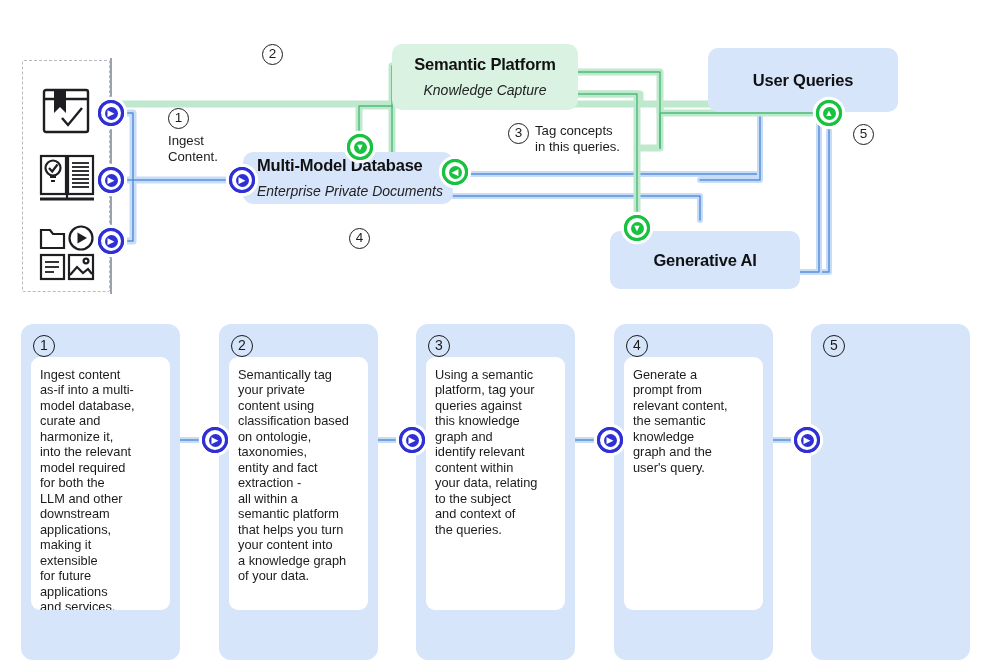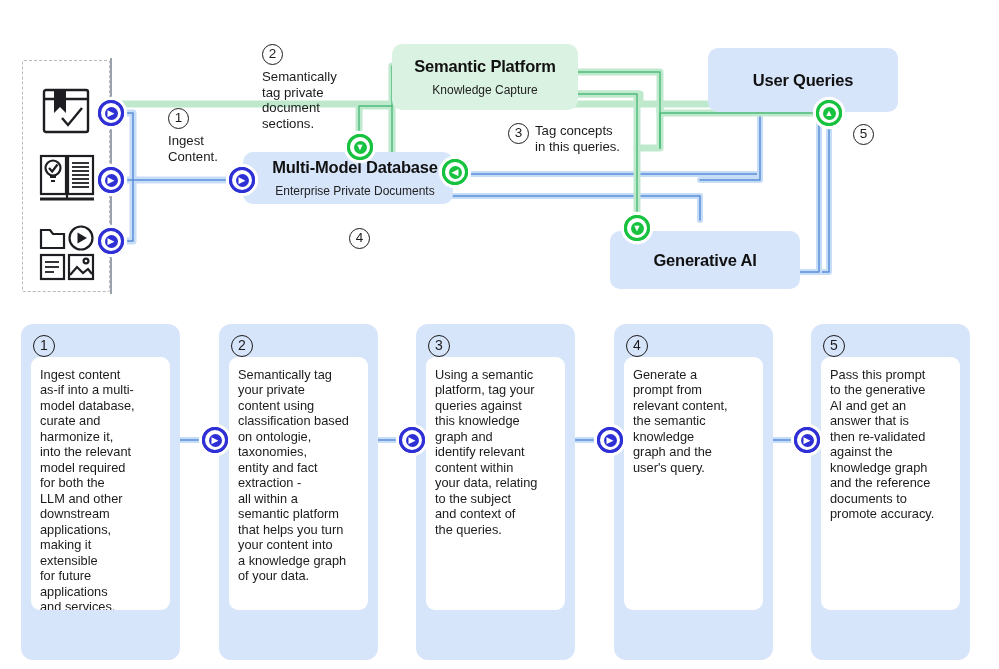--- a/index.html
+++ b/index.html
@@ -30,24 +30,25 @@
     text-align: center;
   }
   .node .t1 {
     font-weight: bold;
     font-size: 16.5px;
     letter-spacing: -0.2px;
     color: #111;
     line-height: 1.15;
   }
   .node .t2 {
-    font-size: 12px;
+    font-size: 14px;
     color: #222;
     margin-top: 8px;
     line-height: 1.15;
+    font-style: italic;
   }
   .node.blue  { background: #d7e5fb; }
   .node.green { background: #d9f2e1; }
 
   
   .src-frame {
     position: absolute;
     border: 1px dashed #b9b9bd;
     background: transparent;
     border-radius: 2px;
@@ -251,21 +252,21 @@
         <line x1="7" y1="40" x2="21" y2="40"></line>
         <line x1="7" y1="45" x2="21" y2="45"></line>
         <line x1="7" y1="50" x2="16" y2="50"></line>
       </g>
       <rect x="31" y="33" width="24" height="24"></rect>
       <circle cx="48" cy="39" r="2.4"></circle>
       <polyline points="32,53 39,45 45,51 50,47 54,52"></polyline>
     </svg>
   </div>
 
-  <div class="node blue" style="left:243px; top:152px; width:210px; height:52px; align-items:center; padding-left:14px;">
+  <div class="node blue" style="left:243px; top:152px; width:210px; height:52px; align-items:flex-start; padding-left:14px;">
     <div class="t1">Multi-Model Database</div>
     <div class="t2">Enterprise Private Documents</div>
   </div>
 
   <div class="node green" style="left:392px; top:44px; width:186px; height:66px;">
     <div class="t1">Semantic Platform</div>
     <div class="t2">Knowledge Capture</div>
   </div>
 
   <div class="node blue" style="left:610px; top:231px; width:190px; height:58px;">
@@ -277,24 +278,20 @@
   </div>
 
   <div class="anno stacked" style="left:168px; top:108px;">
     <div class="numcircle">1</div>
     <div class="txt">Ingest
 Content.</div>
   </div>
 
   <div class="anno stacked" style="left:262px; top:44px;">
     <div class="numcircle">2</div>
-    <div class="txt">Semantically
-tag private
-document
-sections.</div>
   </div>
 
   <div class="anno inline" style="left:508px; top:123px;">
     <div class="numcircle">3</div>
     <div class="txt">Tag concepts
 in this queries.</div>
   </div>
 
   <div class="anno inline" style="left:349px; top:228px;">
     <div class="numcircle">4</div>
@@ -392,30 +389,20 @@
     <div class="inner">Generate a
 prompt from
 relevant content,
 the semantic
 knowledge
 graph and the
 user's query.</div>
   </div>
   <div class="card" style="left:811px;">
     <div class="cnum">5</div>
-    <div class="inner">Pass this prompt
-to the generative
-AI and get an
-answer that is
-then re-validated
-against the
-knowledge graph
-and the reference
-documents to
-promote accuracy.</div>
   </div>
 
   <div class="knob blue" style="left:202px; top:427px; width:26px; height:26px;">
     <div class="ring"></div>
       <div class="dot" style="width:13px;height:13px;">▶</div>
   </div>
   <div class="knob blue" style="left:399px; top:427px; width:26px; height:26px;">
     <div class="ring"></div>
       <div class="dot" style="width:13px;height:13px;">▶</div>
   </div>

